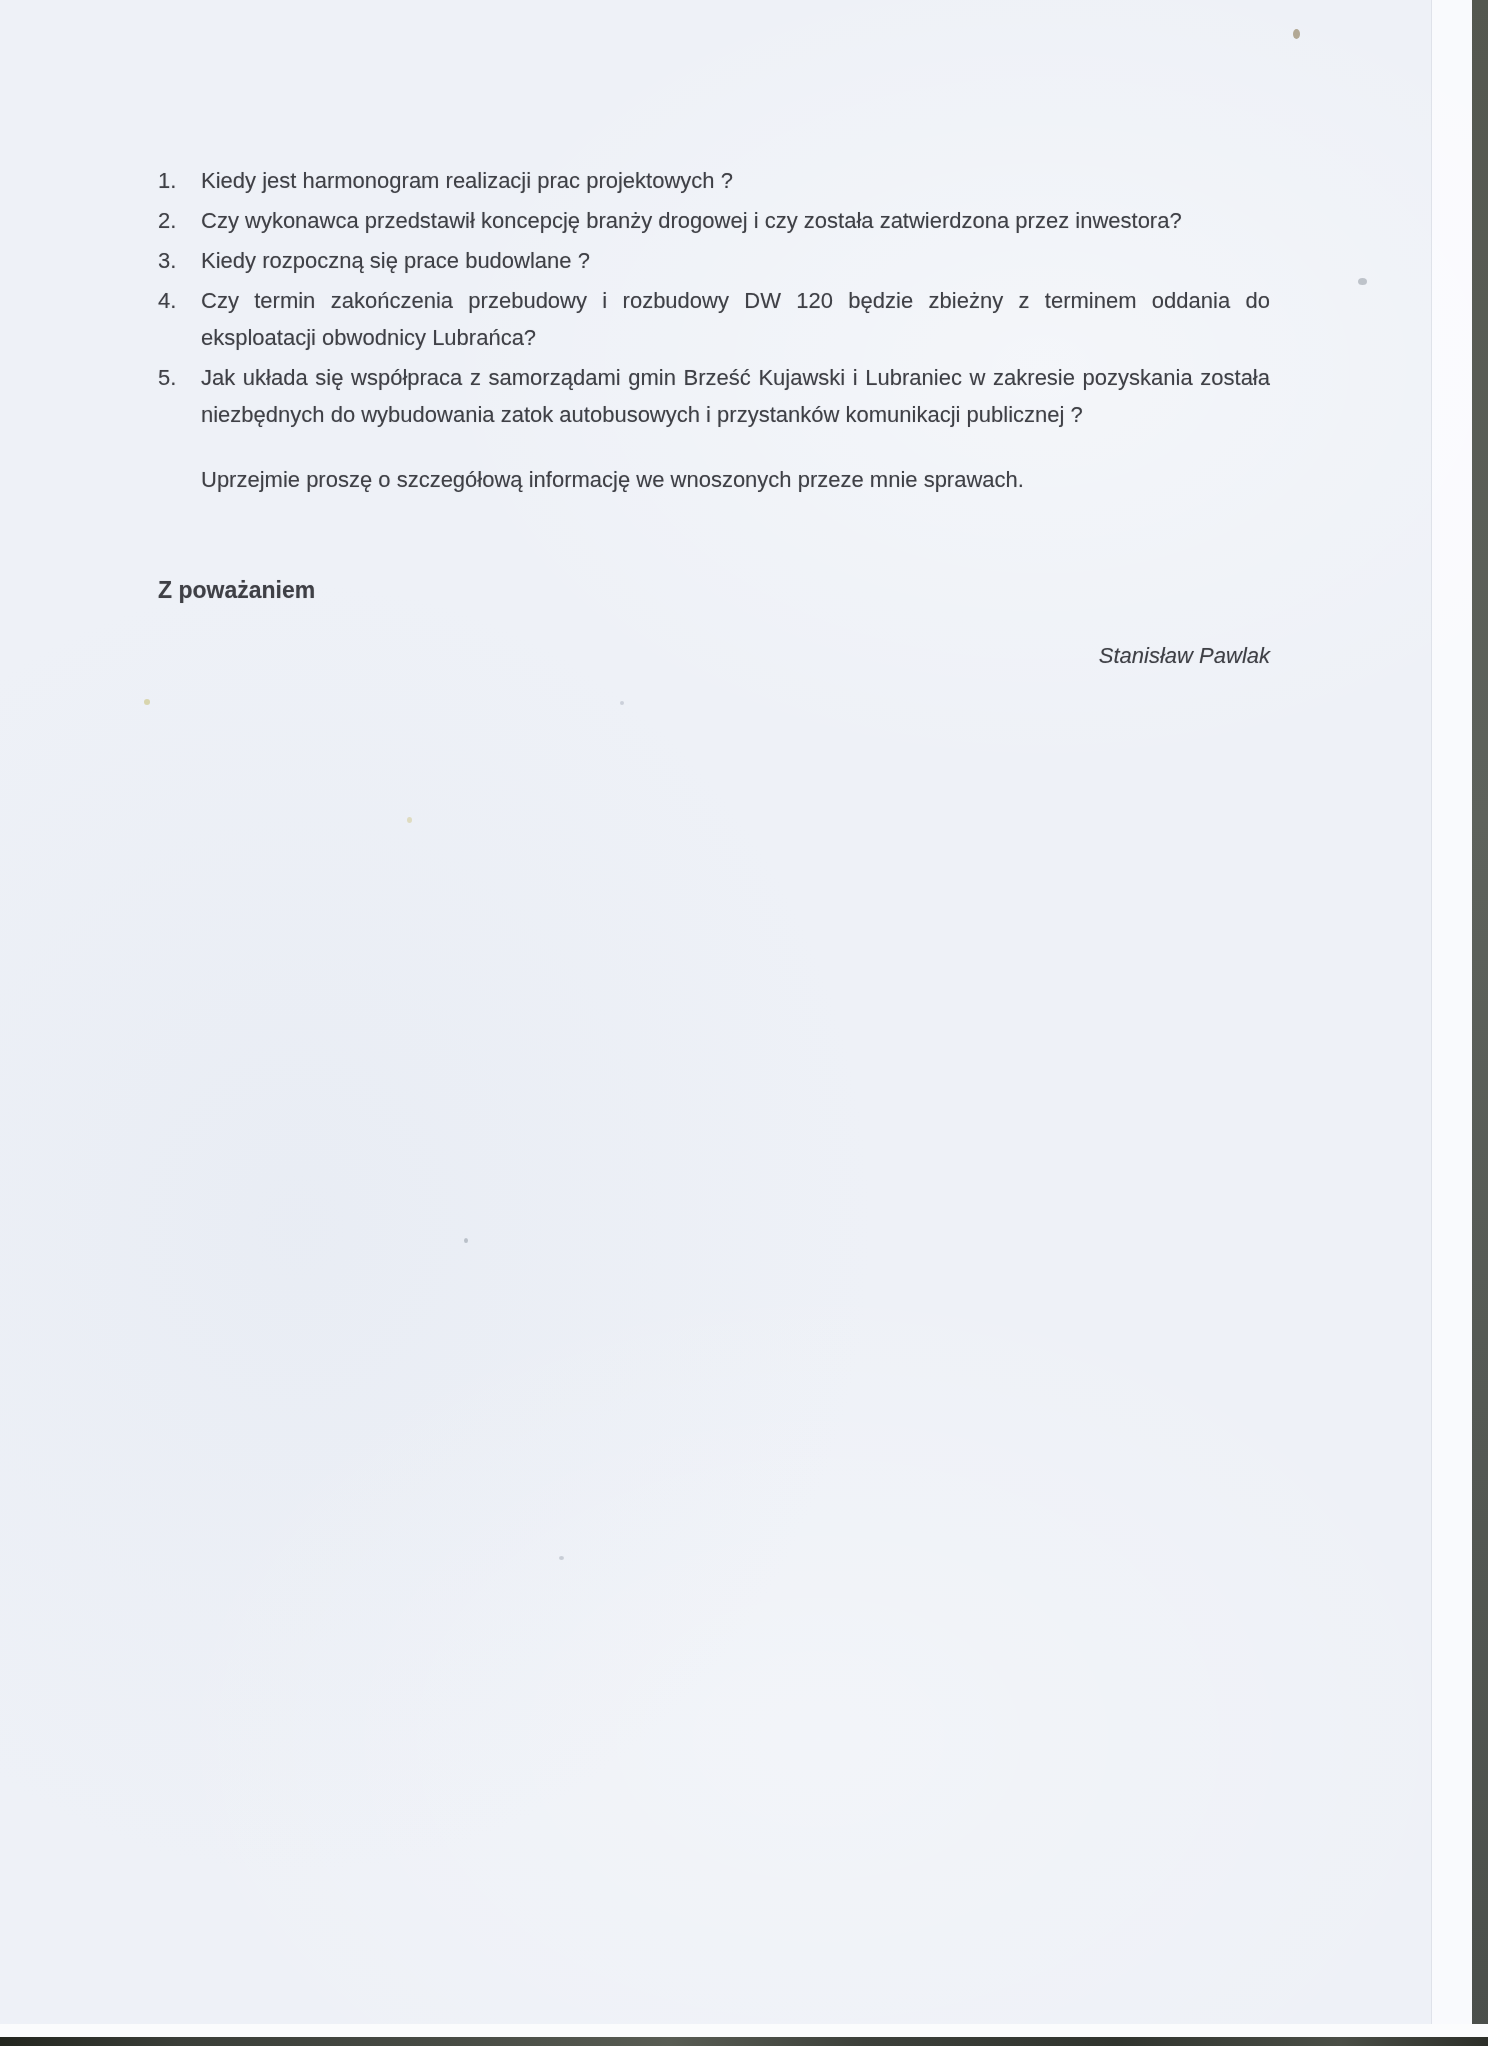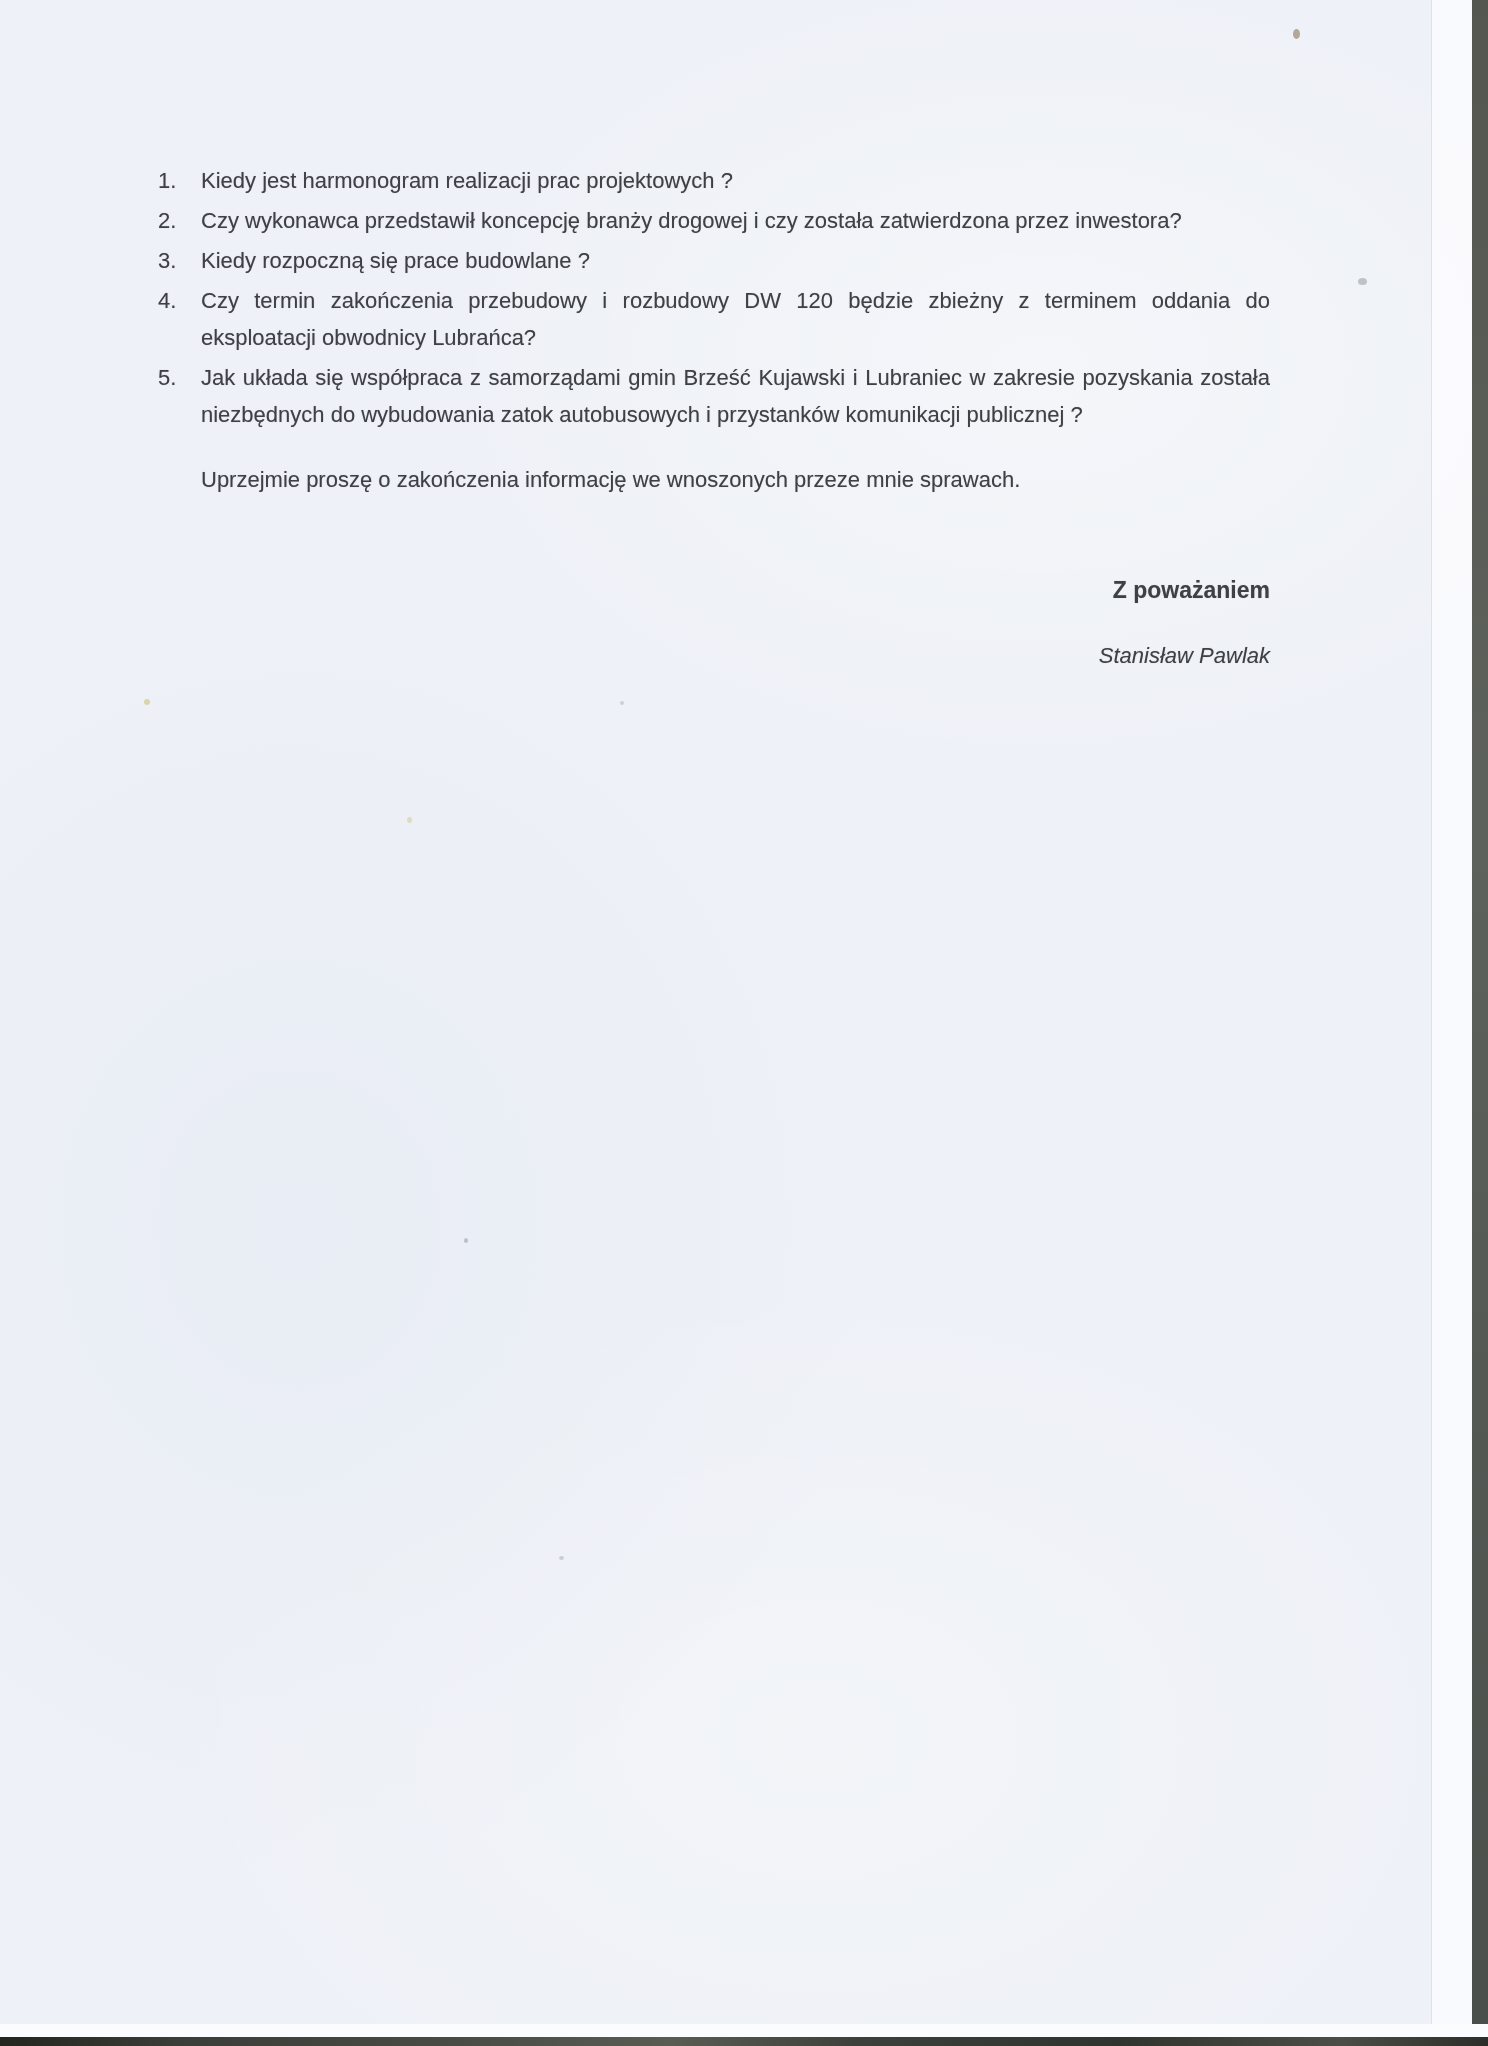--- a/index.html
+++ b/index.html
@@ -46,21 +46,21 @@
   ol.questions .num {
     flex: 0 0 43px;
   }
   ol.questions .qtext {
     flex: 1 1 auto;
     text-align: justify;
   }
   .closing { margin-top: 28px; }
   .signoff {
     margin: 74px 0 0 0;
-    text-align: right;
+    text-align: left;
     font-weight: bold;
     font-size: 23px;
   }
   .signature {
     margin: 28px 0 0 0;
     text-align: right;
     font-style: italic;
   }
   
   .edge-paper-right {
@@ -126,21 +126,21 @@
       <li>
         <span class="num">4.</span>
         <div class="qtext">Czy termin zakończenia przebudowy i rozbudowy DW 120 będzie zbieżny z terminem oddania do eksploatacji obwodnicy Lubrańca?</div>
       </li>
       <li>
         <span class="num">5.</span>
         <div class="qtext">Jak układa się współpraca z samorządami gmin Brześć Kujawski i Lubraniec w zakresie pozyskania została niezbędnych do wybudowania zatok autobusowych i przystanków komunikacji publicznej ?</div>
       </li>
     </ol>
 
-    <p class="closing">Uprzejmie proszę o zakończenia informację we wnoszonych przeze mnie sprawach.</p>
+    <p class="closing">Uprzejmie proszę o szczegółową informację we wnoszonych przeze mnie sprawach.</p>
 
     <p class="signoff">Z poważaniem</p>
 
     <p class="signature">Stanisław Pawlak</p>
 
   </div>
 
   <div class="edge-paper-right"></div>
   <div class="edge-dark-right"></div>
   <div class="edge-white-bottom"></div>

